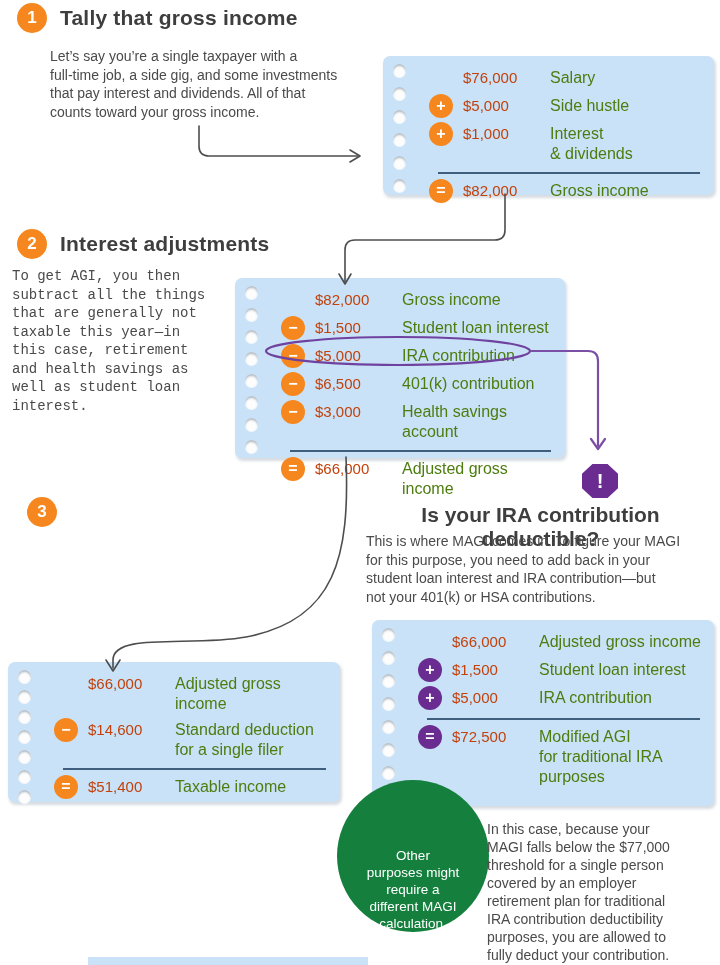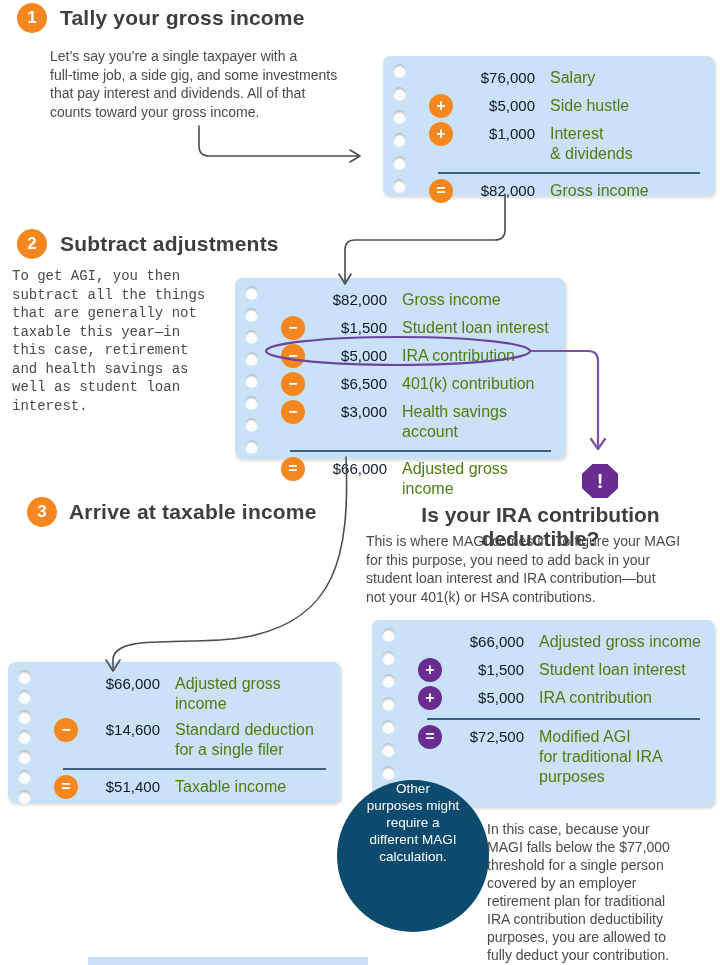--- a/index.html
+++ b/index.html
@@ -37,46 +37,46 @@
   .card.g1 .hole{margin-bottom:10px;} .card.g2 .hole{margin-bottom:9px;}
   .card.g3 .hole{margin-bottom:7px;}  .card.g4 .hole{margin-bottom:10px;}
   .row{display:flex;align-items:flex-start;padding:3px 0;}
   .badge{
     flex:none;width:24px;height:24px;border-radius:50%;background:#f6871f;
     color:#fff;font-weight:700;font-size:16px;line-height:24px;text-align:center;
     margin:-2px 10px 0 0;
   }
   .badge.spacer{visibility:hidden;}
   .card.magi .badge{background:#6a2c91;}
-  .amount{flex:none;width:72px;text-align:right;font-size:15px;line-height:20px;color:#0f172a;font-weight:500;margin-right:15px;}
+  .amount{flex:none;width:72px;text-align:left;font-size:15px;line-height:20px;color:#c2410c;font-weight:500;margin-right:15px;}
   .lbl{font-size:16px;line-height:20px;color:#4d7c0f;font-weight:500;white-space:pre-line;}
   .divider{border-top:2px solid #3f5d7c;margin:5px 6px 4px 9px;}
   
   .note-circle{
-    position:absolute;border-radius:50%;background:#0c4a6e;color:#fff;
-    display:flex;align-items:flex-start;justify-content:center;text-align:center;
+    position:absolute;border-radius:50%;background:#15803d;color:#fff;
+    display:flex;align-items:flex-end;justify-content:center;text-align:center;
     font-size:13.5px;line-height:17px;font-weight:500;white-space:pre-line;
   }
   .octagon{
     position:absolute;background:#6a2c91;
     clip-path:polygon(29% 0%,71% 0%,100% 29%,100% 71%,71% 100%,29% 100%,0% 71%,0% 29%);
     color:#fff;font-weight:700;font-size:20px;display:flex;align-items:center;justify-content:center;
   }
   svg.overlay{position:absolute;left:0;top:0;pointer-events:none;}
   .bottom-strip{position:absolute;background:#c9e2f7;}
 </style>
 </head>
 <body>
 
 <div id="canvas">
 
   <div class="step-circle" style="left:17px;top:3px;">
       <span>1</span>
     </div>
-  <div class="step-title" style="left:60px;top:6px;">Tally your gross income</div>
+  <div class="step-title" style="left:60px;top:6px;">Tally that gross income</div>
   <div class="para" style="left:50px;top:47px;width:330px;">Let’s say you’re a single taxpayer with a
 full-time job, a side gig, and some investments
 that pay interest and dividends. All of that
 counts toward your gross income.</div>
 
   <div class="card g1" style="left:383px;top:56px;width:331px;height:139px;">
     <div class="holes">
         <div class="hole"></div>
         <div class="hole"></div>
         <div class="hole"></div>
@@ -104,21 +104,21 @@
     <div class="row">
       <span class="badge">=</span>
       <span class="amount">$82,000</span>
       <span class="lbl">Gross income</span>
     </div>
   </div>
 
   <div class="step-circle" style="left:17px;top:229px;">
       <span>2</span>
     </div>
-  <div class="step-title" style="left:60px;top:232px;">Subtract adjustments</div>
+  <div class="step-title" style="left:60px;top:232px;">Interest adjustments</div>
   <div class="para" style="left:12px;top:267px;width:215px;font-family:Liberation Mono, monospace;">To get AGI, you then
 subtract all the things
 that are generally not
 taxable this year—in
 this case, retirement
 and health savings as
 well as student loan
 interest.</div>
 
   <div class="card g2" style="left:235px;top:278px;width:330px;height:180px;">
@@ -161,21 +161,20 @@
     <div class="row">
       <span class="badge">=</span>
       <span class="amount">$66,000</span>
       <span class="lbl">Adjusted gross income</span>
     </div>
   </div>
 
   <div class="step-circle" style="left:27px;top:497px;">
       <span>3</span>
     </div>
-  <div class="step-title" style="left:69px;top:500px;">Arrive at taxable income</div>
 
   <div class="octagon" style="left:582px;top:464px;width:36px;height:34px;">
       <span>!</span>
     </div>
   <div class="section-title" style="left:363px;top:503px;width:355px;">Is your IRA contribution deductible?</div>
   <div class="para" style="left:366px;top:532px;width:352px;">This is where MAGI comes in. To figure your MAGI
 for this purpose, you need to add back in your
 student loan interest and IRA contribution—but
 not your 401(k) or HSA contributions.</div>
 

